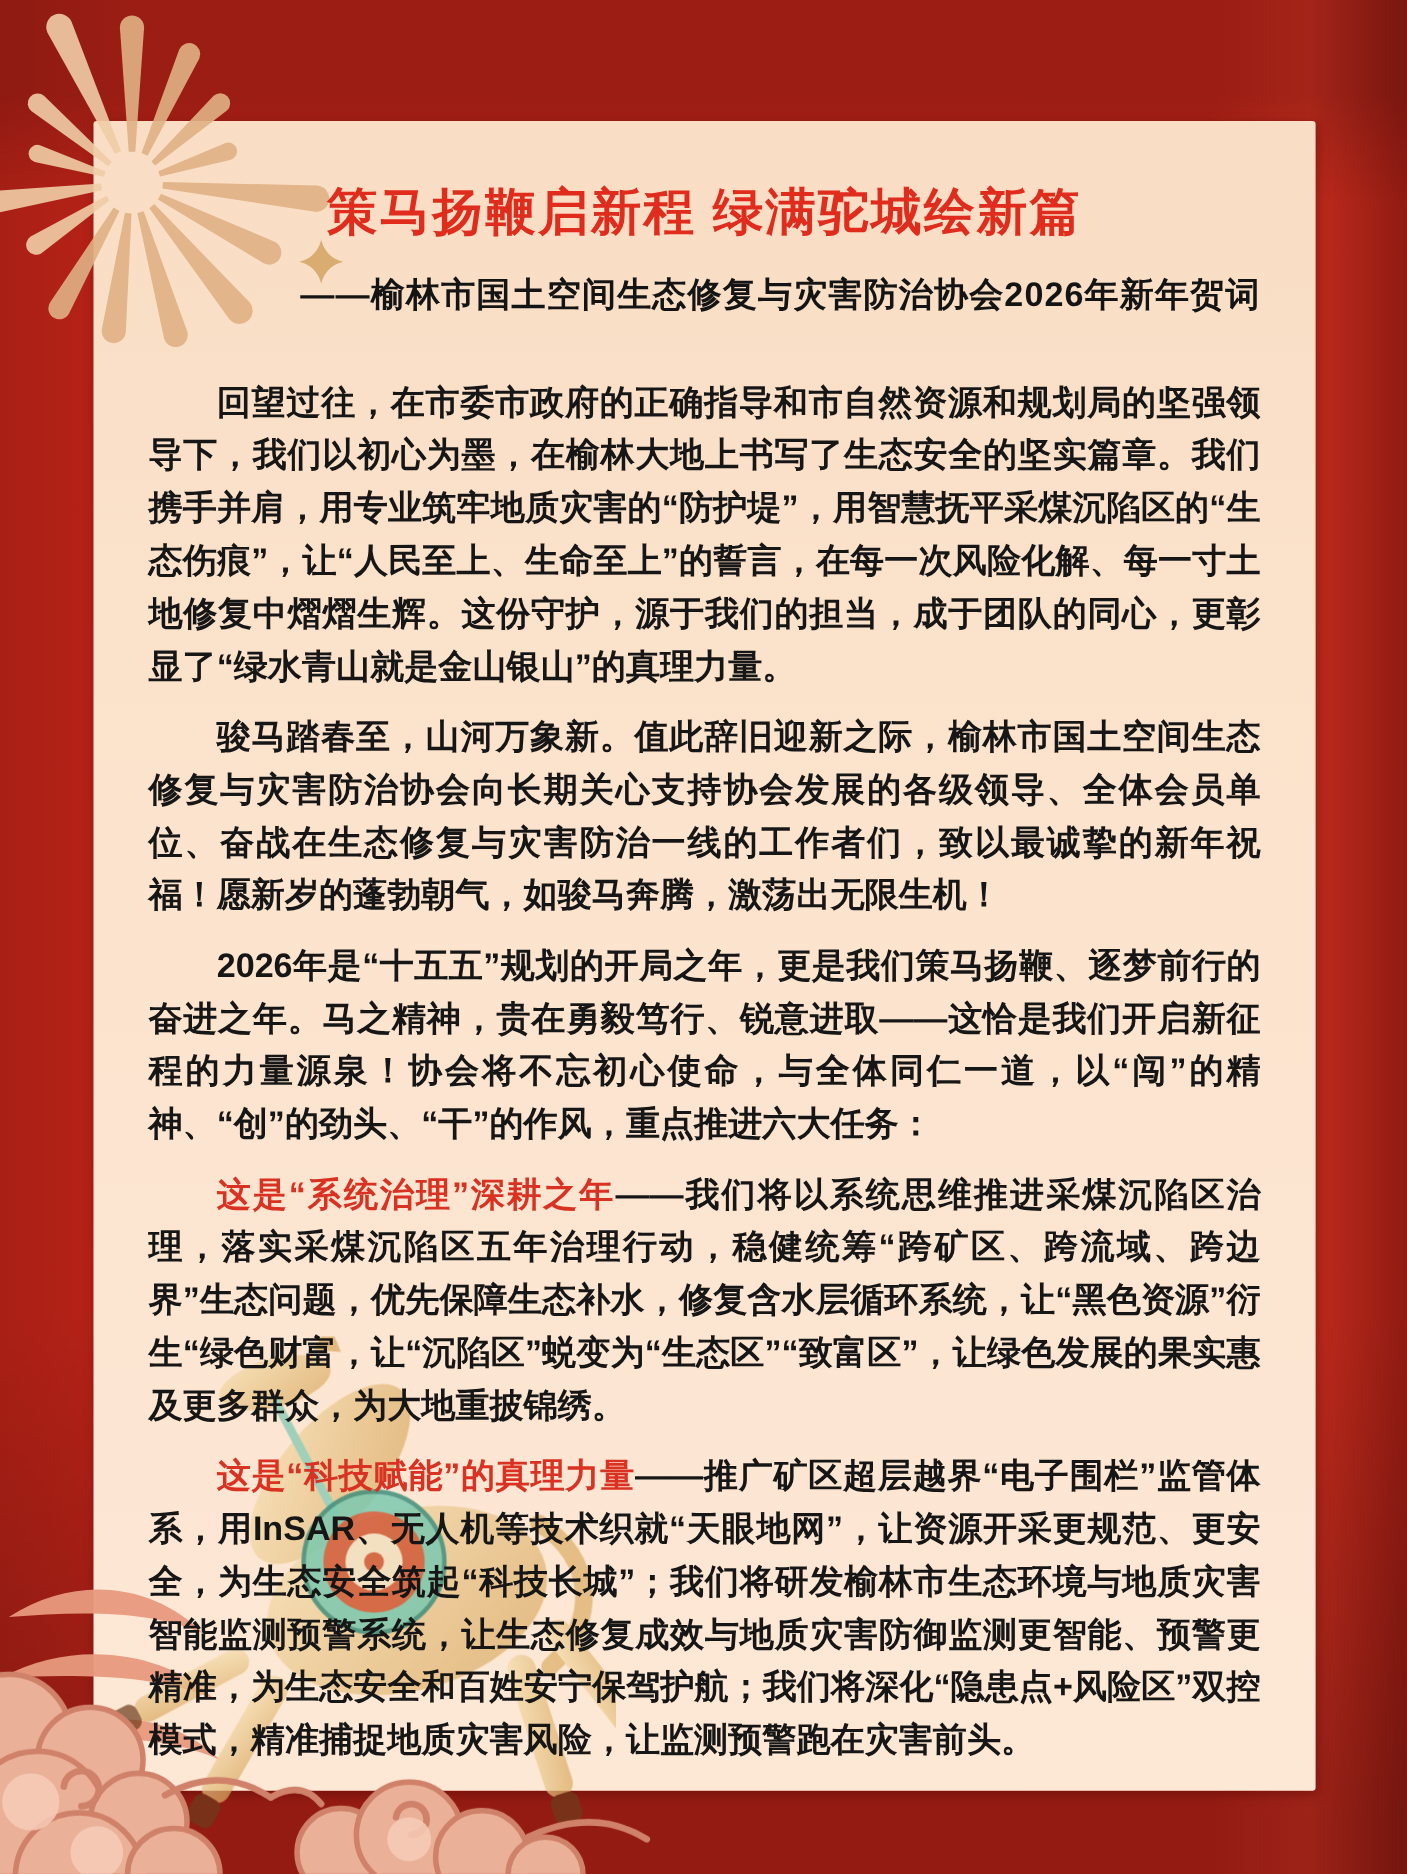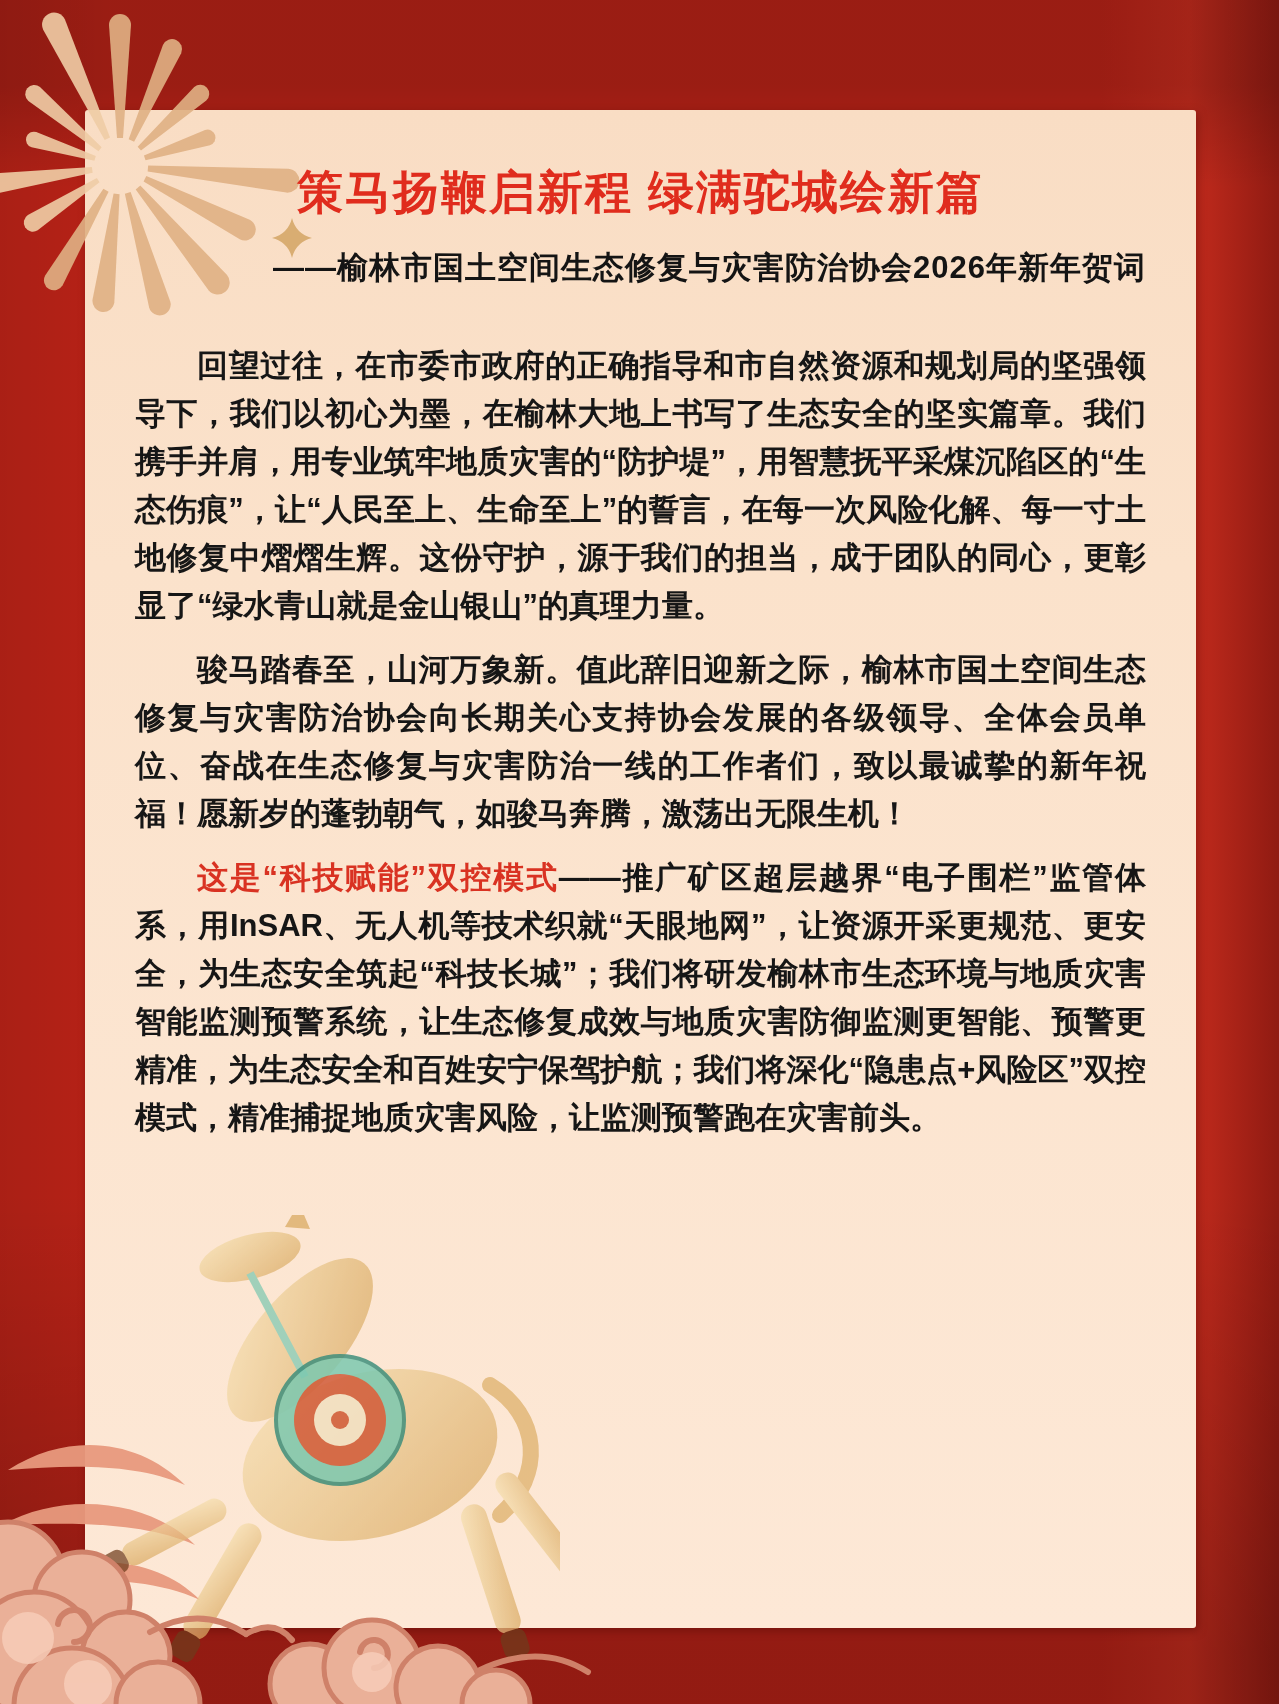--- a/index.html
+++ b/index.html
@@ -169,17 +169,19 @@
       <circle cx="340" cy="205" r="9" fill="#d05a38"></circle>
     </g>
   </svg>
 
   <div class="content">
     <h1 class="title">策马扬鞭启新程 绿满驼城绘新篇</h1>
     <h2 class="subtitle">——榆林市国土空间生态修复与灾害防治协会2026年新年贺词</h2>
     <div class="paras">
       <p class="para"><span class="lead"></span><span>回望过往，在市委市政府的正确指导和市自然资源和规划局的坚强领导下，我们以初心为墨，在榆林大地上书写了生态安全的坚实篇章。我们携手并肩，用专业筑牢地质灾害的“防护堤”，用智慧抚平采煤沉陷区的“生态伤痕”，让“人民至上、生命至上”的誓言，在每一次风险化解、每一寸土地修复中熠熠生辉。这份守护，源于我们的担当，成于团队的同心，更彰显了“绿水青山就是金山银山”的真理力量。</span></p>
       <p class="para"><span class="lead"></span><span>骏马踏春至，山河万象新。值此辞旧迎新之际，榆林市国土空间生态修复与灾害防治协会向长期关心支持协会发展的各级领导、全体会员单位、奋战在生态修复与灾害防治一线的工作者们，致以最诚挚的新年祝福！愿新岁的蓬勃朝气，如骏马奔腾，激荡出无限生机！</span></p>
-      <p class="para"><span class="lead">这是“科技赋能”双控模式</span><span>——推广矿区超层越界“电子围栏”监管体系，用InSAR、无人机等技术织就“天眼地网”，让资源开采更规范、更安全，为生态安全筑起“科技长城”；我们将研发榆林市生态环境与地质灾害智能监测预警系统，让生态修复成效与地质灾害防御监测更智能、预警更精准，为生态安全和百姓安宁保驾护航；我们将深化“隐患点+风险区”双控模式，精准捕捉地质灾害风险，让监测预警跑在灾害前头。</span></p>
+      <p class="para"><span class="lead"></span><span>2026年是“十五五”规划的开局之年，更是我们策马扬鞭、逐梦前行的奋进之年。马之精神，贵在勇毅笃行、锐意进取——这恰是我们开启新征程的力量源泉！协会将不忘初心使命，与全体同仁一道，以“闯”的精神、“创”的劲头、“干”的作风，重点推进六大任务：</span></p>
+      <p class="para"><span class="lead">这是“系统治理”深耕之年</span><span>——我们将以系统思维推进采煤沉陷区治理，落实采煤沉陷区五年治理行动，稳健统筹“跨矿区、跨流域、跨边界”生态问题，优先保障生态补水，修复含水层循环系统，让“黑色资源”衍生“绿色财富，让“沉陷区”蜕变为“生态区”“致富区”，让绿色发展的果实惠及更多群众，为大地重披锦绣。</span></p>
+      <p class="para"><span class="lead">这是“科技赋能”的真理力量</span><span>——推广矿区超层越界“电子围栏”监管体系，用InSAR、无人机等技术织就“天眼地网”，让资源开采更规范、更安全，为生态安全筑起“科技长城”；我们将研发榆林市生态环境与地质灾害智能监测预警系统，让生态修复成效与地质灾害防御监测更智能、预警更精准，为生态安全和百姓安宁保驾护航；我们将深化“隐患点+风险区”双控模式，精准捕捉地质灾害风险，让监测预警跑在灾害前头。</span></p>
     </div>
   </div>
 
 </div>
 
 </body></html>

